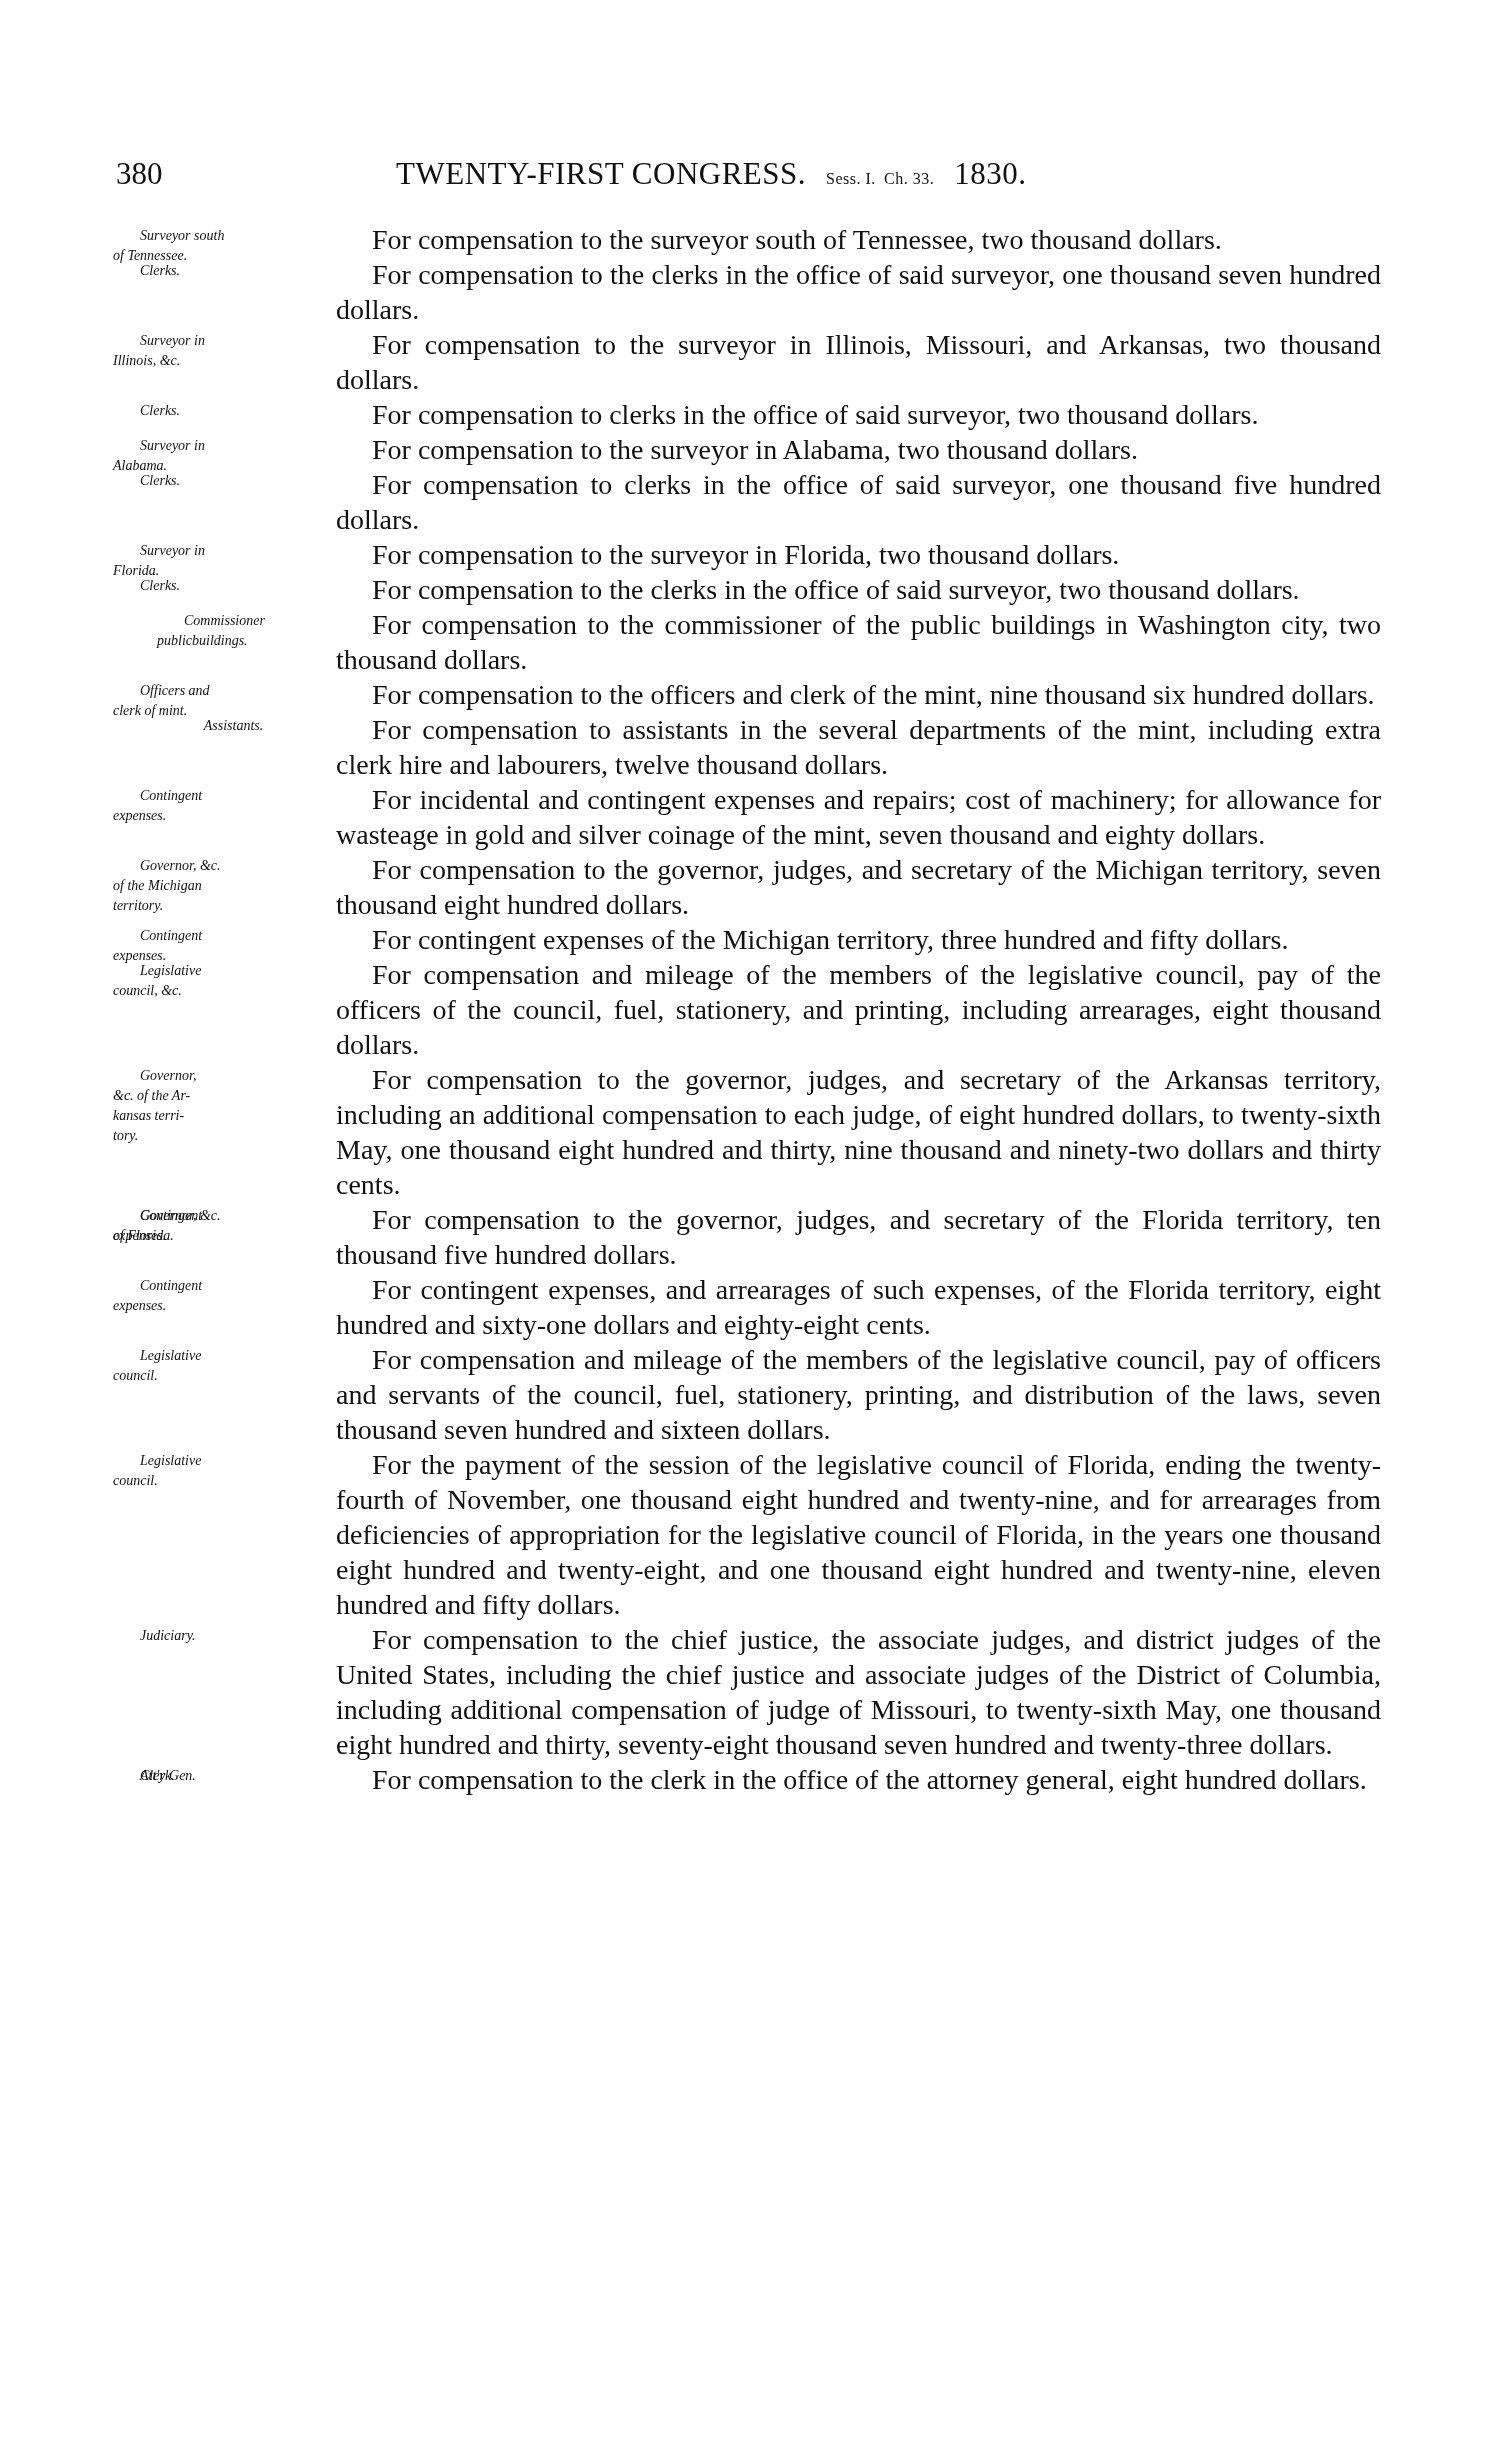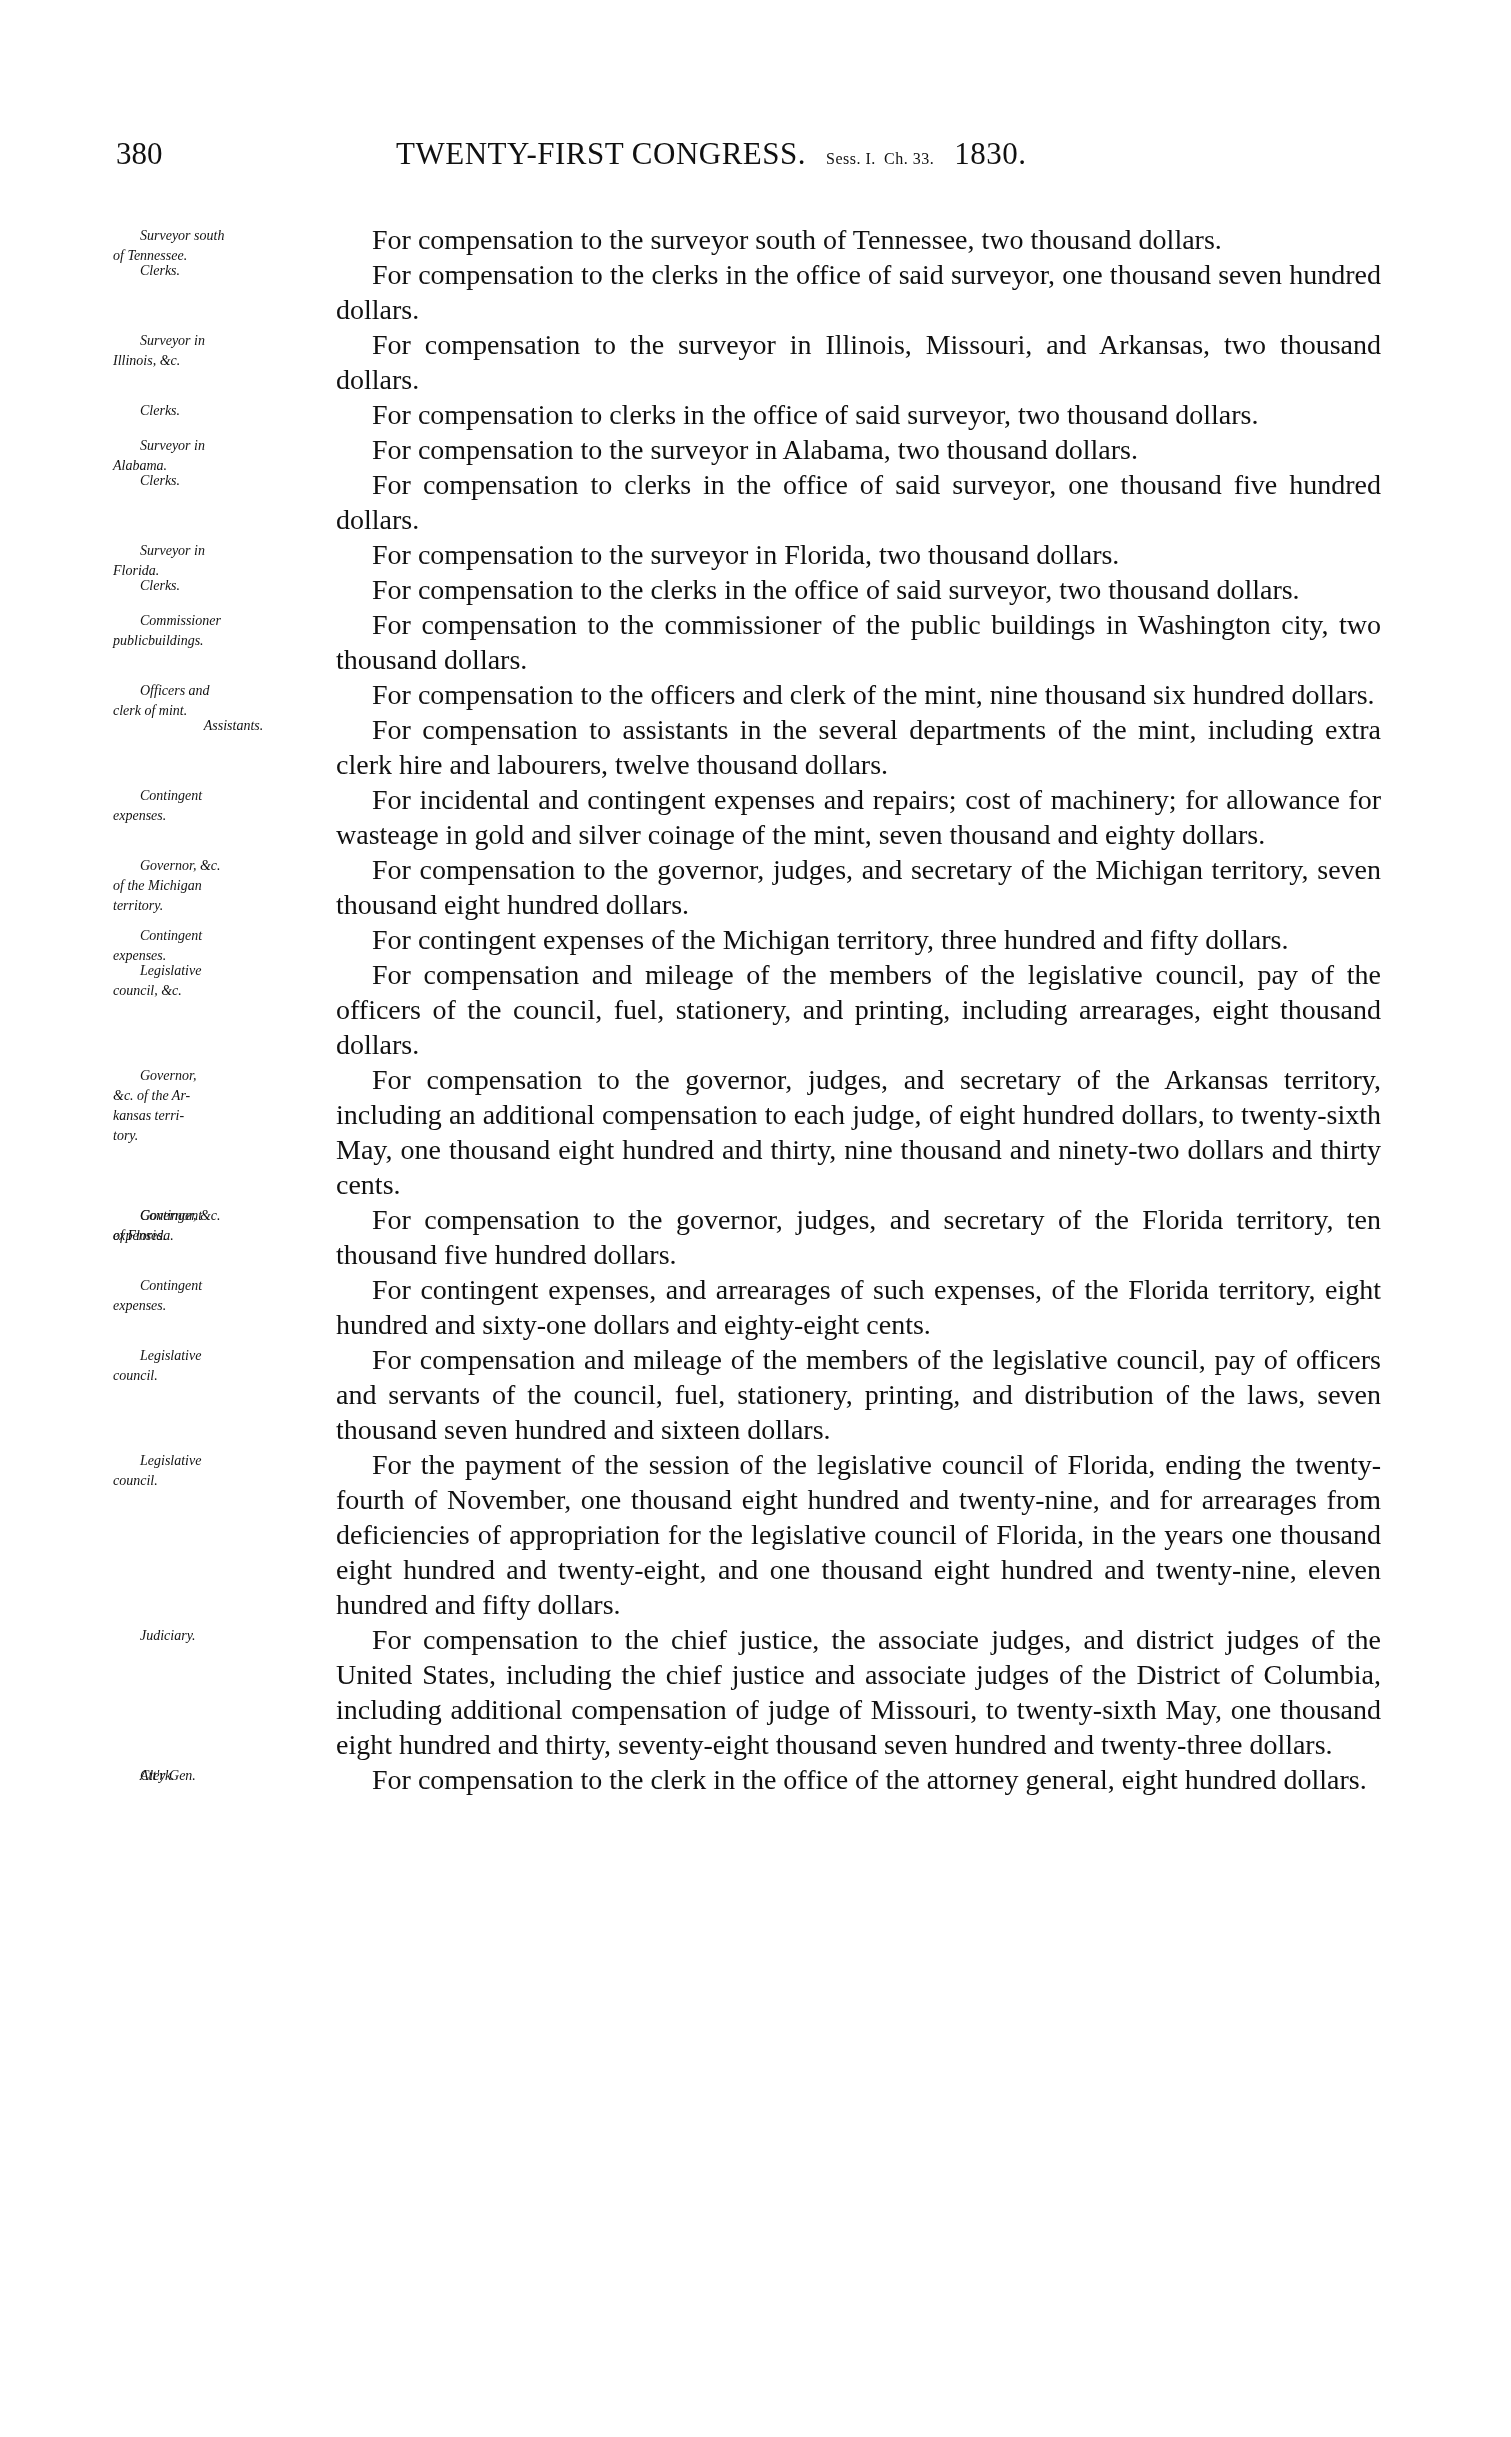--- a/index.html
+++ b/index.html
@@ -1,18 +1,18 @@
 <!DOCTYPE html>
 <html style="font-size:14.5px"><head>
 <meta charset="utf-8">
 <style>
   html, body { margin: 0; padding: 0; background: #ffffff; }
   body { width: 1511px; height: 2438px; position: relative; overflow: hidden;
          font-family: "Liberation Serif", "DejaVu Serif", serif; color: #111; }
-  .header { position: absolute; top: 136px; left: 0; width: 1477px; height: 45px; }
+  .header { position: absolute; top: 156px; left: 0; width: 1477px; height: 45px; }
   .pagenum { position: absolute; left: 116px; top: 0; font-size: 31px; }
   .running { position: absolute; left: 396px; top: 0; font-size: 31px; letter-spacing: 0.5px; white-space: nowrap; }
   .running .sc { font-size: 16px; }
   .running .gap { display: inline-block; width: 20px; }
   .content { position: absolute; top: 222px; left: 0; width: 1511px; }
   .entry { position: relative; }
   .note { position: absolute; left: 113px; width: 214px; font-size: 14px; line-height: 20px;
           text-align: left; font-style: italic; }
   .note .l1 { display: block; padding-left: 27px; }
   .note .ln { display: block; }
@@ -74,21 +74,21 @@
       </div>
       <div class="para">For compensation to the surveyor in Florida, two thousand dollars.</div>
     </div>
     <div class="entry">
       <div class="note" style="top: 3.6px;">
         <span class="l1">Clerks.</span>
       </div>
       <div class="para">For compensation to the clerks in the office of said surveyor, two thousand dollars.</div>
     </div>
     <div class="entry">
-      <div class="note" style="top: 3.6px;">
+      <div class="note" style="top: 3.6px; margin-left: 44px;">
         <span class="l1">Commissioner</span>
         <span class="ln">publicbuildings.</span>
       </div>
       <div class="para">For compensation to the commissioner of the public buildings in Washington city, two thousand dollars.</div>
     </div>
     <div class="entry">
       <div class="note" style="top: 3.6px;">
         <span class="l1">Officers and</span>
         <span class="ln">clerk of mint.</span>
       </div>

